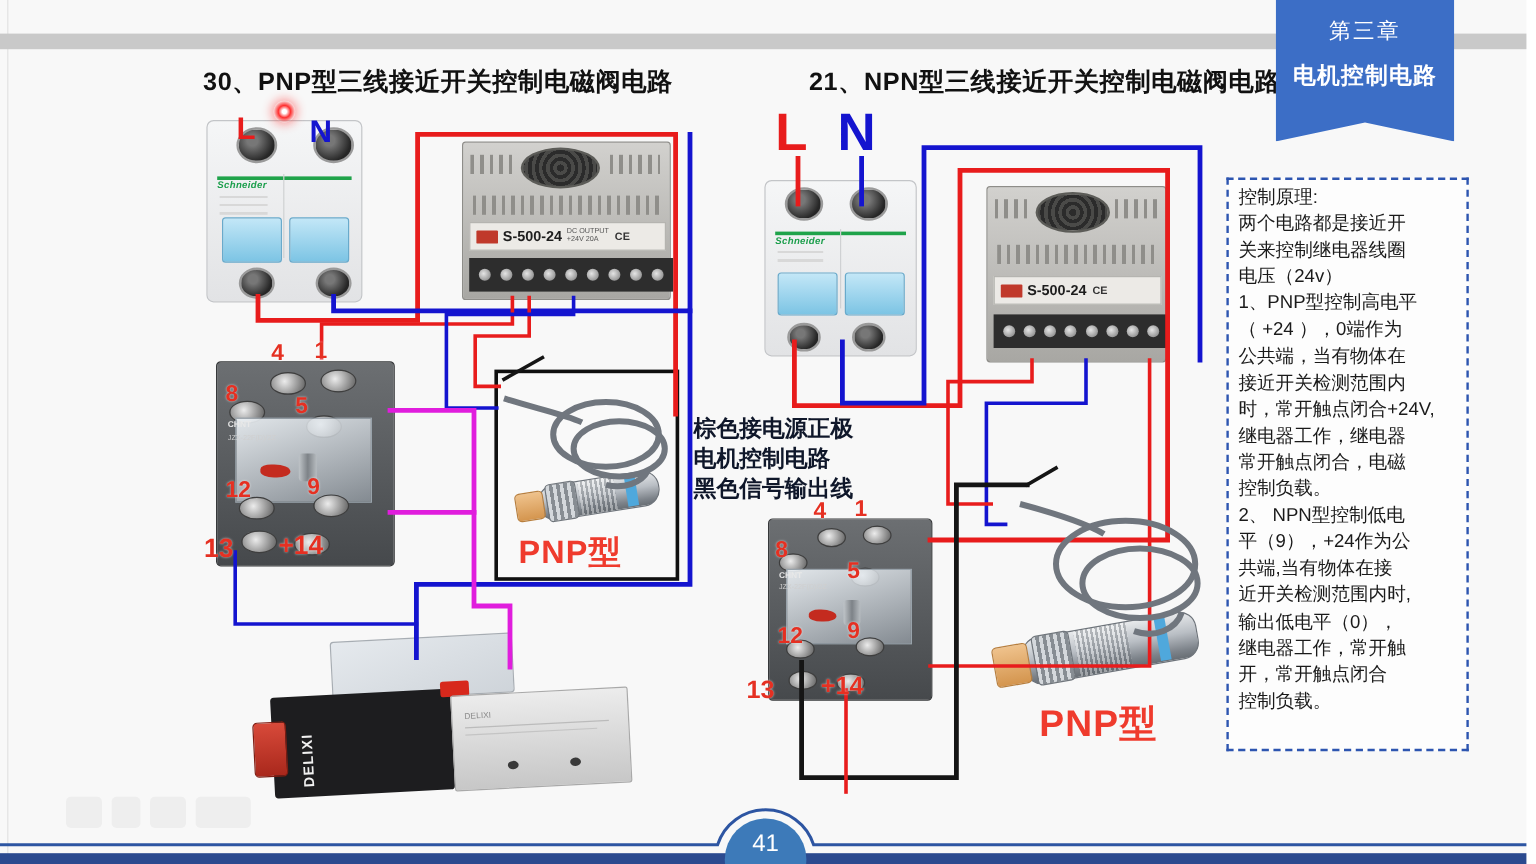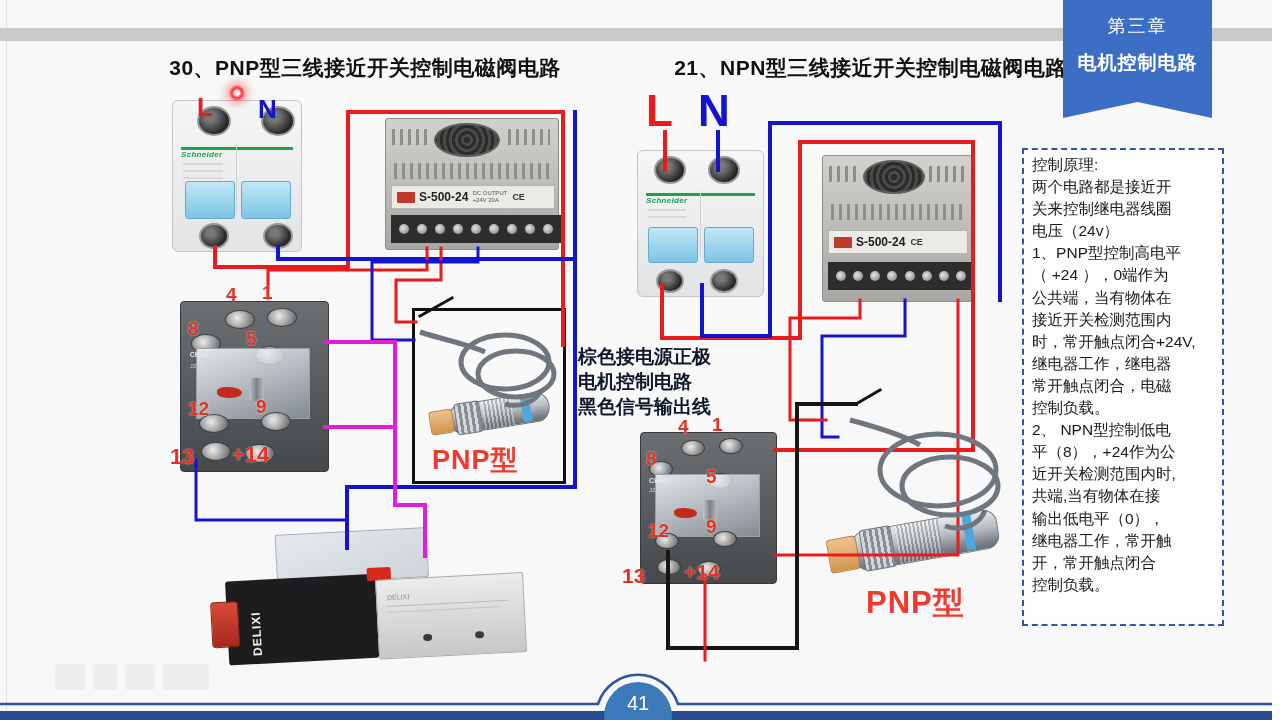--- a/index.html
+++ b/index.html
@@ -333,23 +333,23 @@
     <div>电压（24v）</div>
     <div>1、PNP型控制高电平</div>
     <div>（ +24 ），0端作为</div>
     <div>公共端，当有物体在</div>
     <div>接近开关检测范围内</div>
     <div>时，常开触点闭合+24V,</div>
     <div>继电器工作，继电器</div>
     <div>常开触点闭合，电磁</div>
     <div>控制负载。</div>
     <div>2、 NPN型控制低电</div>
-    <div>平（8），+24作为公</div>
+    <div>平（9），+24作为公</div>
+    <div>共端,当有物体在接</div>
     <div>近开关检测范围内时,</div>
-    <div>共端,当有物体在接</div>
     <div>输出低电平（0），</div>
     <div>继电器工作，常开触</div>
     <div>开，常开触点闭合</div>
     <div>控制负载。</div>
   </div>
 
   <div class="wm">
     <i style="width:30px;"></i>
       <i style="width:24px;"></i>
       <i style="width:30px;"></i>

